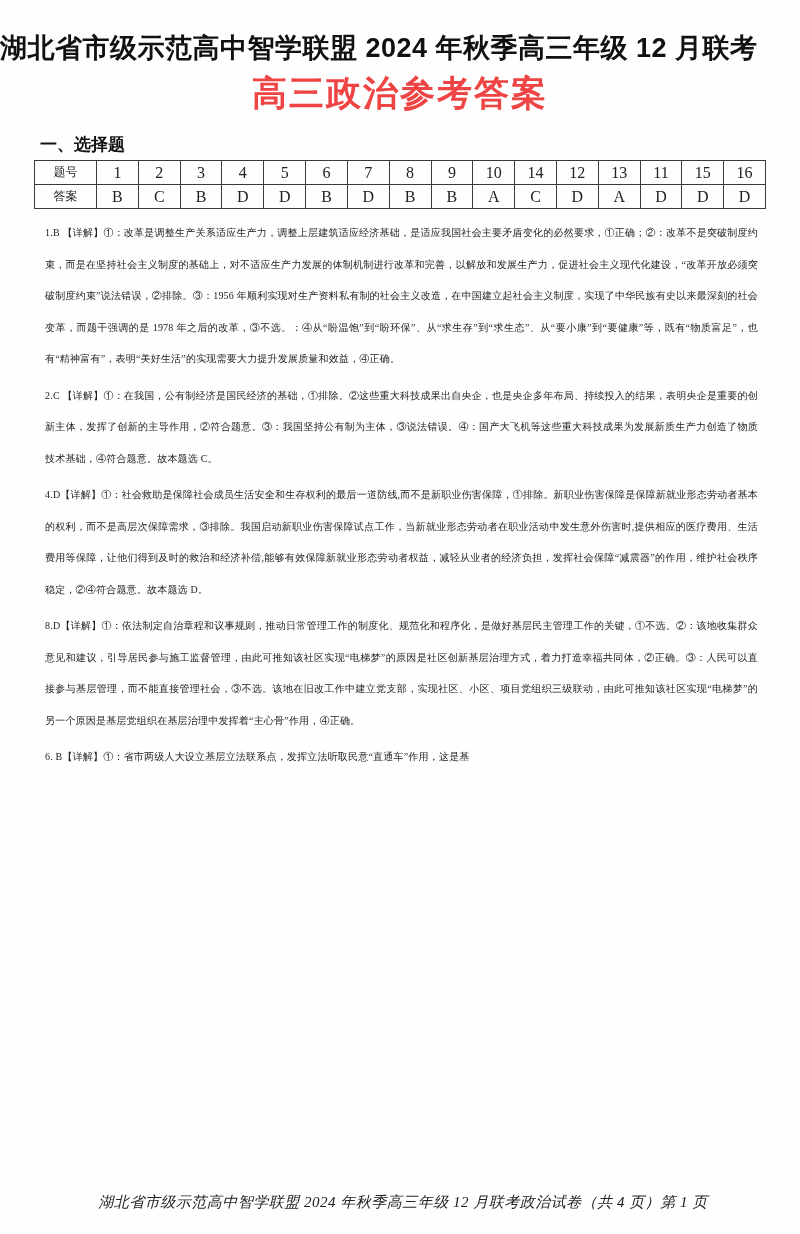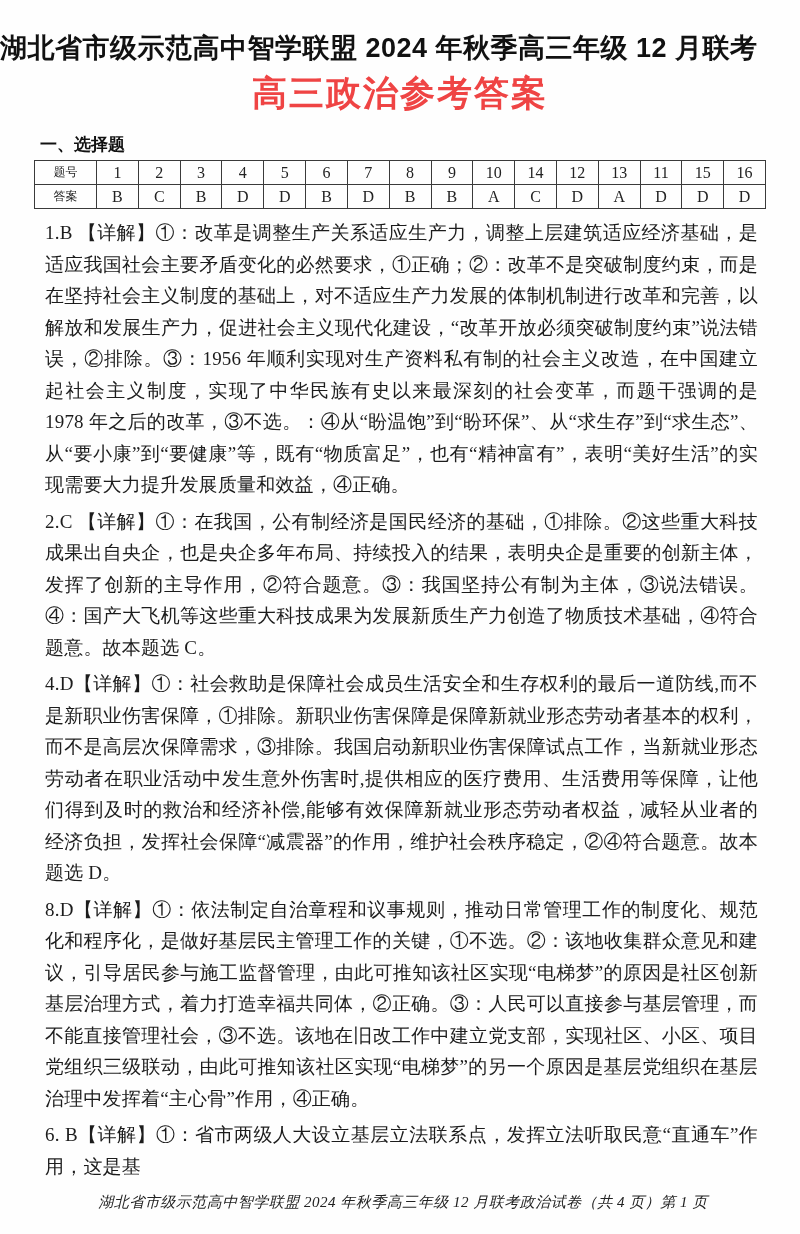--- a/index.html
+++ b/index.html
@@ -53,21 +53,21 @@
     color: #222;
   }
   .answer-table td.hd {
     width: 62px;
     font-size: 12px;
   }
   .content {
     padding: 8px 42px 0 45px;
   }
   p.expl {
-    font-size: 19px;
+    font-size: 10px;
     line-height: 31.5px;
     text-align: justify;
     margin: 0 0 5px 0;
     letter-spacing: 0.2px;
     color: #1c1c1c;
   }
   .page-footer {
     position: absolute;
     bottom: 22px;
     left: 3px;

